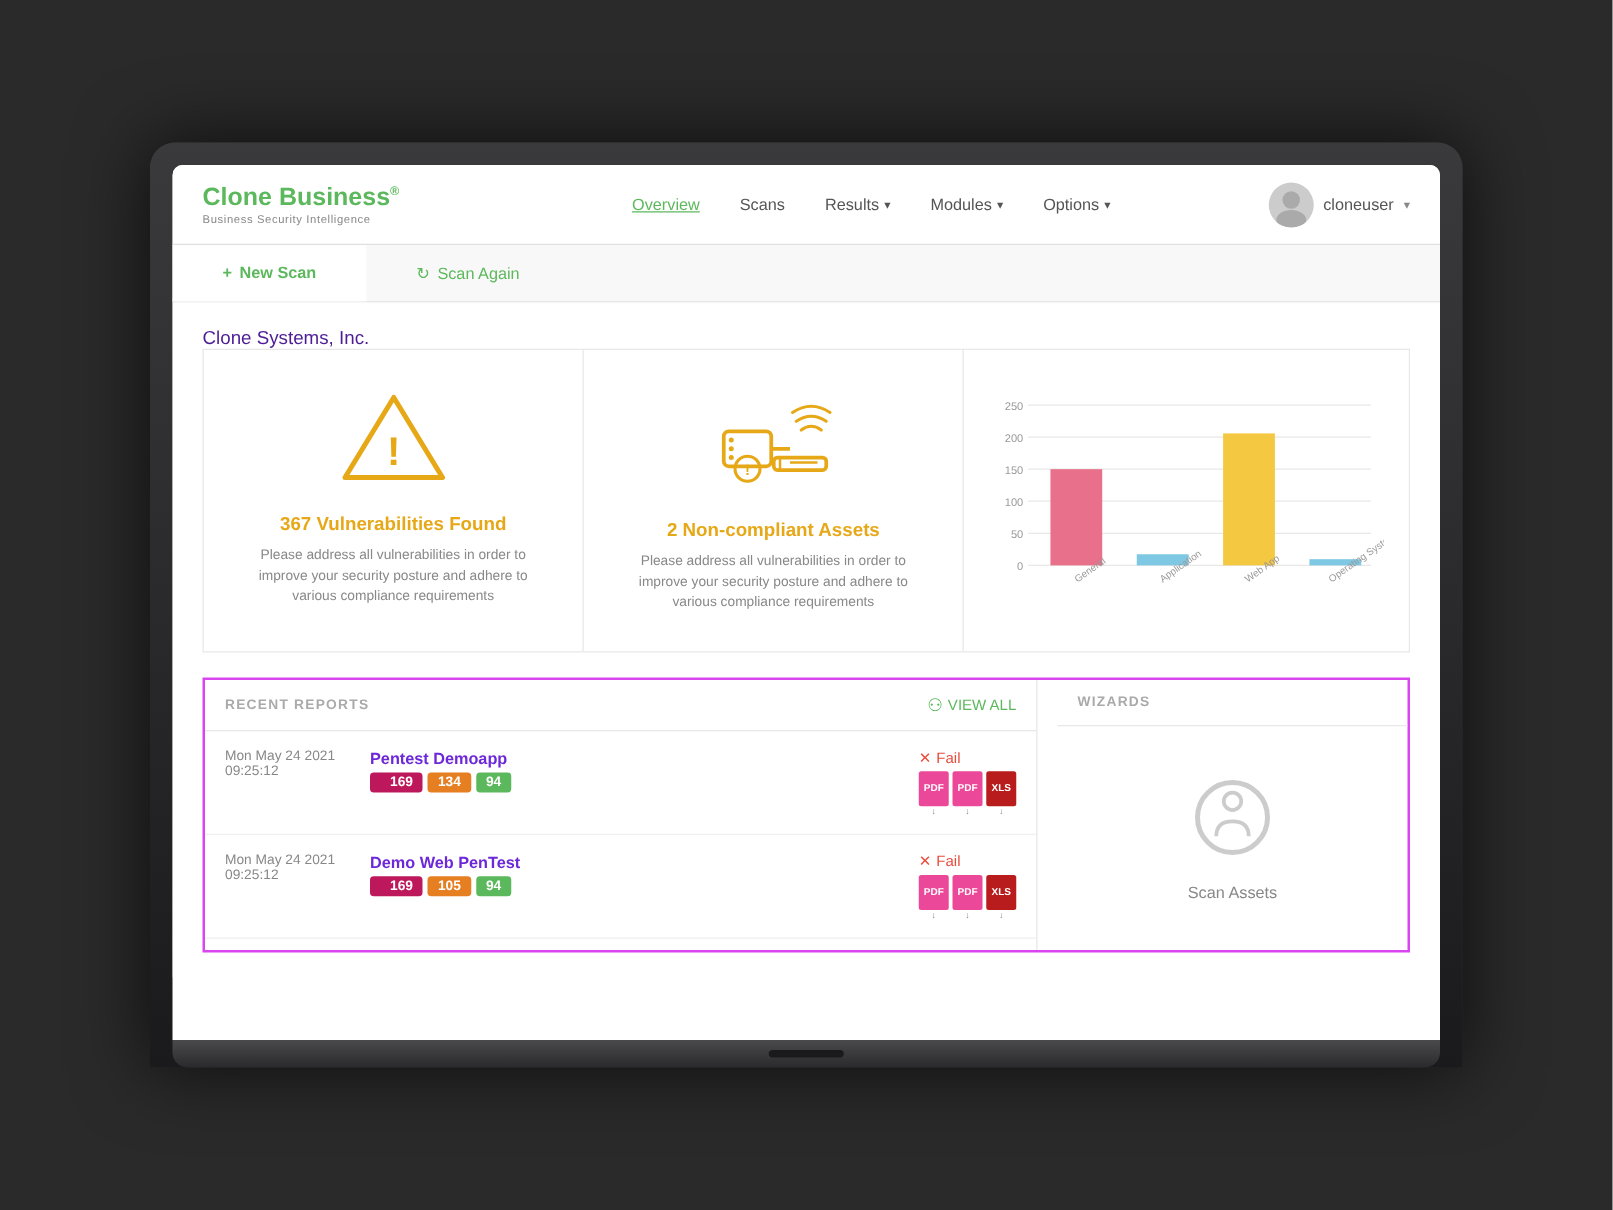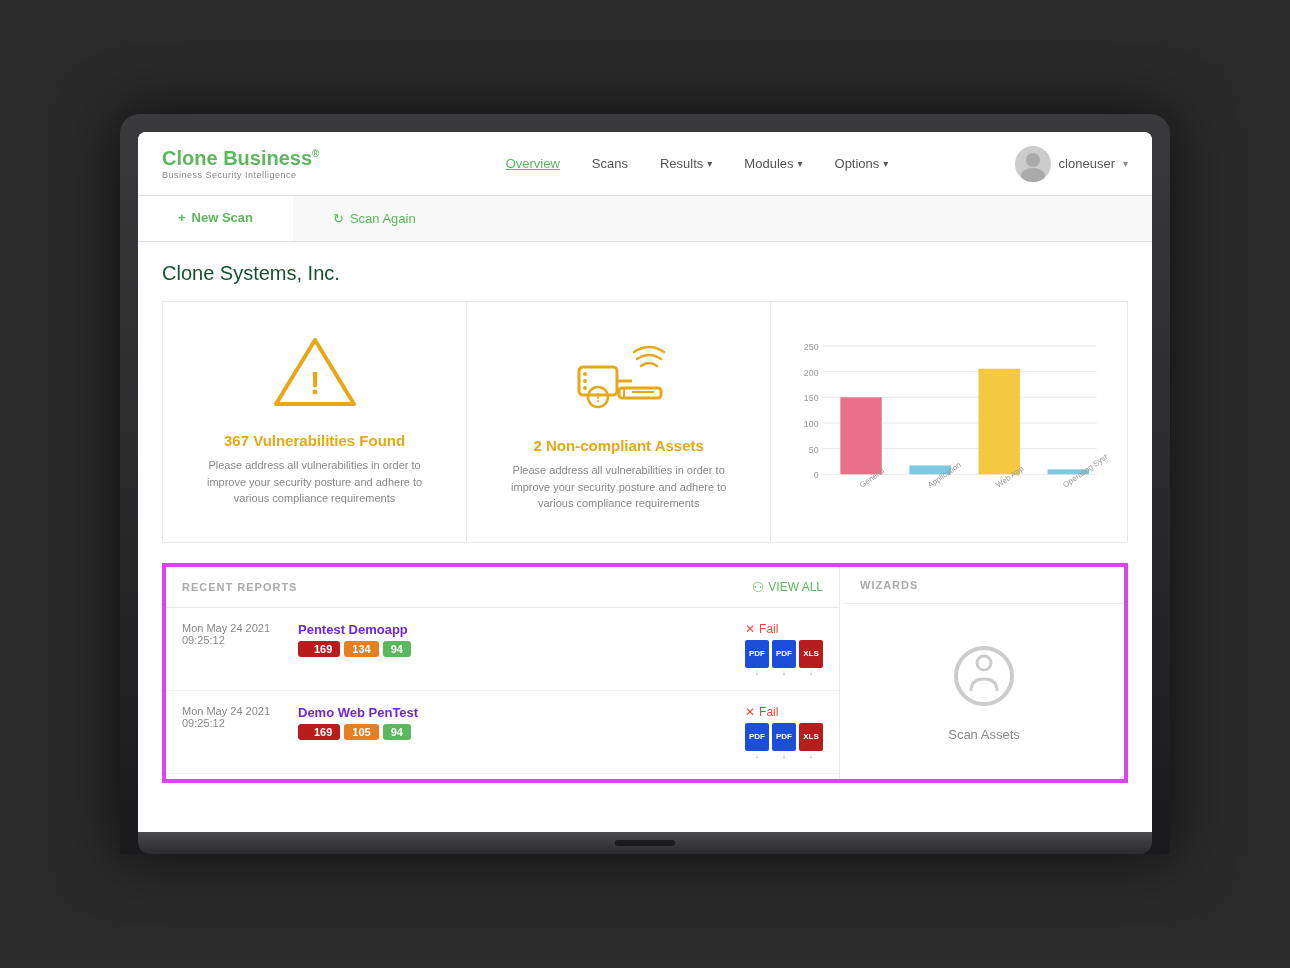--- a/index.html
+++ b/index.html
@@ -148,23 +148,22 @@
       color: #5cb85c;
     }
 
     
     .main-content {
       background: #fff;
       padding: 20px 24px;
     }
 
     .company-name {
-      font-size: 20px;
-      color: #14532d;
-      margin-bottom: 16px;
+      font-size: 15px;
+      color: #4c1d95;
       font-weight: normal;
     }
 
     
     .stats-row {
       display: flex;
       gap: 0;
       border: 1px solid #e8e8e8;
       margin-bottom: 20px;
     }
@@ -201,22 +200,22 @@
       flex: 1.2;
       padding: 20px;
       display: flex;
       flex-direction: column;
       justify-content: center;
     }
 
     
     .bottom-row {
       display: flex;
-      gap: 4px;
-      border: 4px solid #d946ef;
+      gap: 16px;
+      border: 2px solid #d946ef;
       min-height: 220px;
     }
     .reports-panel {
       flex: 1;
       border-right: 1px solid #e8e8e8;
     }
     .reports-header {
       display: flex;
       justify-content: space-between;
       align-items: center;
@@ -261,21 +260,21 @@
       gap: 4px;
       margin-top: 4px;
     }
     .badge {
       padding: 2px 8px;
       border-radius: 3px;
       font-size: 11px;
       color: #fff;
       font-weight: bold;
     }
-    .badge-red { background: #b91c1c; padding-left: 16px; }
+    .badge-red { background: #be185d; padding-left: 16px; }
     .badge-orange { background: #e67e22; }
     .badge-green { background: #5cb85c; }
     .report-status-area {
       margin-left: auto;
       text-align: right;
     }
     .fail-status {
       font-size: 12px;
       color: #e74c3c;
       display: flex;
@@ -283,21 +282,21 @@
       gap: 4px;
       margin-bottom: 4px;
     }
     .pdf-icons {
       display: flex;
       gap: 3px;
     }
     .pdf-icon {
       width: 24px;
       height: 28px;
-      background: #1d4ed8;
+      background: #ec4899;
       border-radius: 2px;
       display: flex;
       align-items: center;
       justify-content: center;
       font-size: 8px;
       color: #fff;
       font-weight: bold;
     }
     .pdf-icon.green { background: #b91c1c; }
     .pdf-icon-wrapper {

